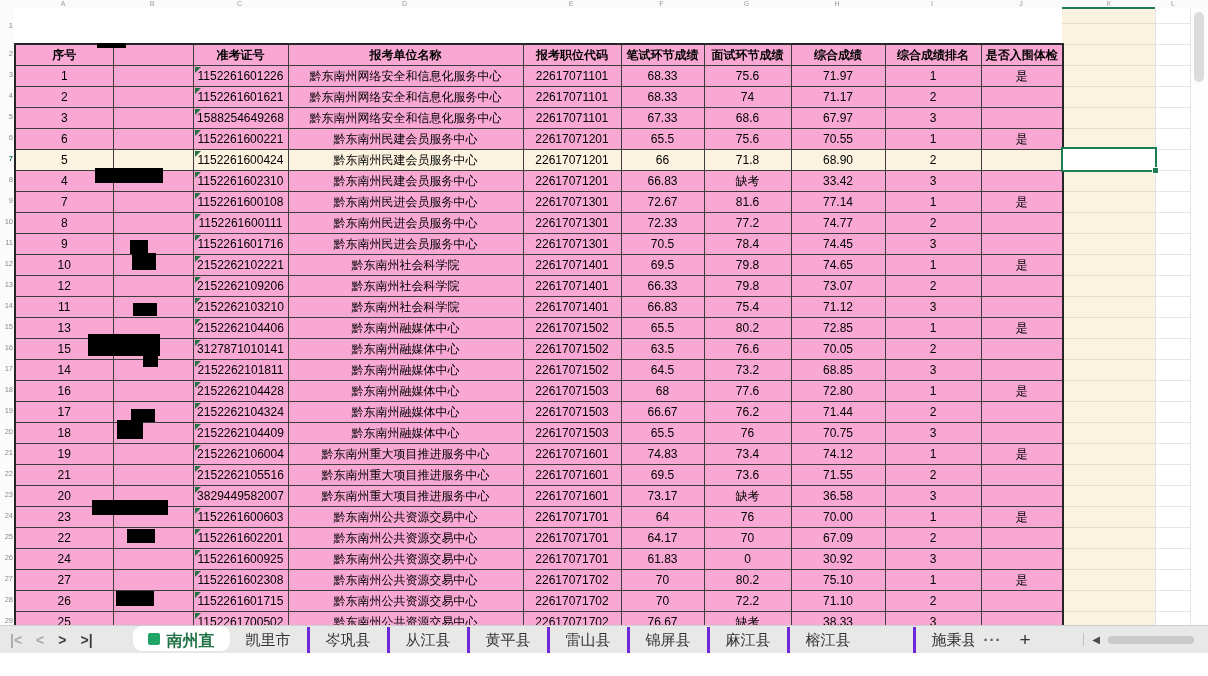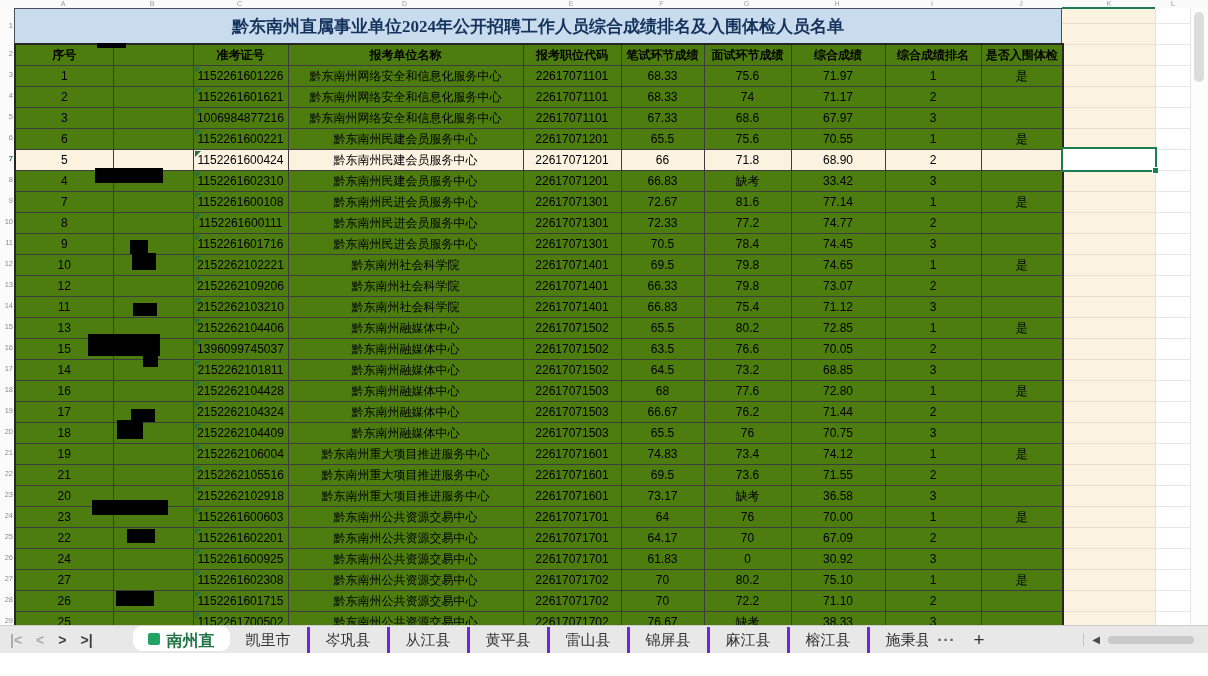--- a/index.html
+++ b/index.html
@@ -15,21 +15,21 @@
   .gutter{position:absolute;left:0;top:8px;width:14px;bottom:24px;background:#fbfbfb;z-index:1;}
   .gutter span{position:absolute;right:1px;font-size:7.5px;color:#8b8b8b;line-height:10px;}
   .gutter span.cur{color:#1c7c52;font-weight:bold;}
 
   
   .title-cell{position:absolute;left:14px;top:8px;width:1046px;height:34px;background:#c9dcee;
       border:1px solid #46525e;display:flex;align-items:center;justify-content:center;
       font-family:"Liberation Serif","DejaVu Serif",serif;font-weight:bold;font-size:17px;color:#14335c;z-index:1;}
 
   
-  table.sheet{position:absolute;left:14px;top:43px;border-collapse:collapse;table-layout:fixed;z-index:1;background:#4d7c0f;}
+  table.sheet{position:absolute;left:14px;top:43px;border-collapse:collapse;table-layout:fixed;z-index:1;background:#f9a8d4;}
   table.sheet th,table.sheet td{border:1px solid #3d3d3d;height:20px;padding:0 1px;font-size:12px;
       text-align:center;white-space:nowrap;overflow:hidden;line-height:20px;}
   table.sheet th{font-weight:bold;font-size:12px;}
   table.sheet{border:2px solid #262626;}
   tr.hl td{background:#fbf2df;}
   td.tick{position:relative;}
   td.tick::before{content:"";position:absolute;left:1px;top:1px;border:3px solid transparent;
       border-top-color:#217346;border-left-color:#217346;}
 
   
@@ -73,21 +73,21 @@
   .nav span{cursor:default;}
   .nav .dim{color:#a9a9a9;}
   .nav .on{color:#3a3a3a;}
   .tab-active{display:flex;align-items:center;gap:7px;background:#fff;border-radius:9px;
       padding:0 15px;height:25px;margin-left:40px;position:relative;top:-1px;}
   .tab-active .sq{width:12px;height:12px;background:#21a366;border-radius:2px;}
   .tab-active .lbl{color:#217346;font-weight:bold;font-size:16px;white-space:nowrap;margin-top:6px;}
   .tabs{display:flex;align-items:flex-end;height:100%;}
   .tab{padding:0 16px;font-size:15px;color:#333;line-height:26px;white-space:nowrap;}
   .tab + .tab{border-left:3px solid #6d28d9;}
-  .tab.clip{max-width:42px;overflow:hidden;padding-right:0;}
+  .tab.clip{max-width:42px;overflow:hidden;padding-right:0;margin-left:46px;}
   .more{font-size:15px;color:#555;font-weight:bold;padding:0 10px;letter-spacing:1px;}
   .add{font-size:19px;color:#333;padding:0 8px;line-height:24px;}
   .tb-right{margin-left:auto;display:flex;align-items:center;gap:8px;margin-right:14px;}
   .tb-div{width:1px;height:13px;background:#c2c2c2;}
   .tb-left-arrow{font-size:10px;color:#4a4a4a;}
   .hthumb{width:86px;height:8px;border-radius:4px;background:#c9c9c9;}
 
   
   .statusbar{position:absolute;left:0;top:652px;width:1208px;height:24px;background:#f0f0f0;
       border-top:1px solid #d8d8d8;z-index:5;display:flex;align-items:center;}
@@ -147,21 +147,20 @@
       <span style="top: 545px;">26</span>
       <span style="top: 566px;">27</span>
       <span style="top: 587px;">28</span>
       <span style="top: 608px;">29</span>
     </div>
 
   <div class="k-col"></div>
   <div class="l-col"></div>
   <div class="k-top"></div>
 
-  <div class="title-cell">黔东南州直属事业单位2024年公开招聘工作人员综合成绩排名及入围体检人员名单</div>
 
   <table class="sheet">
     <colgroup>
       <col style="width:98px">
         <col style="width:80px">
         <col style="width:95px">
         <col style="width:235px">
       <col style="width:98px">
         <col style="width:83px">
         <col style="width:87px">
@@ -204,21 +203,21 @@
           <td>22617071101</td>
           <td>68.33</td>
           <td>74</td>
           <td>71.17</td>
           <td>2</td>
           <td></td>
         </tr>
         <tr>
           <td>3</td>
           <td></td>
-          <td class="tick">1006984877216</td>
+          <td class="tick">1588254649268</td>
           <td>黔东南州网络安全和信息化服务中心</td>
           <td>22617071101</td>
           <td>67.33</td>
           <td>68.6</td>
           <td>67.97</td>
           <td>3</td>
           <td></td>
         </tr>
         <tr>
           <td>6</td>
@@ -336,21 +335,21 @@
           <td>22617071502</td>
           <td>65.5</td>
           <td>80.2</td>
           <td>72.85</td>
           <td>1</td>
           <td>是</td>
         </tr>
         <tr>
           <td>15</td>
           <td></td>
-          <td class="tick">1396099745037</td>
+          <td class="tick">3127871010141</td>
           <td>黔东南州融媒体中心</td>
           <td>22617071502</td>
           <td>63.5</td>
           <td>76.6</td>
           <td>70.05</td>
           <td>2</td>
           <td></td>
         </tr>
         <tr>
           <td>14</td>
@@ -420,21 +419,21 @@
           <td>22617071601</td>
           <td>69.5</td>
           <td>73.6</td>
           <td>71.55</td>
           <td>2</td>
           <td></td>
         </tr>
         <tr>
           <td>20</td>
           <td></td>
-          <td class="tick">2152262102918</td>
+          <td class="tick">3829449582007</td>
           <td>黔东南州重大项目推进服务中心</td>
           <td>22617071601</td>
           <td>73.17</td>
           <td>缺考</td>
           <td>36.58</td>
           <td>3</td>
           <td></td>
         </tr>
         <tr>
           <td>23</td>

